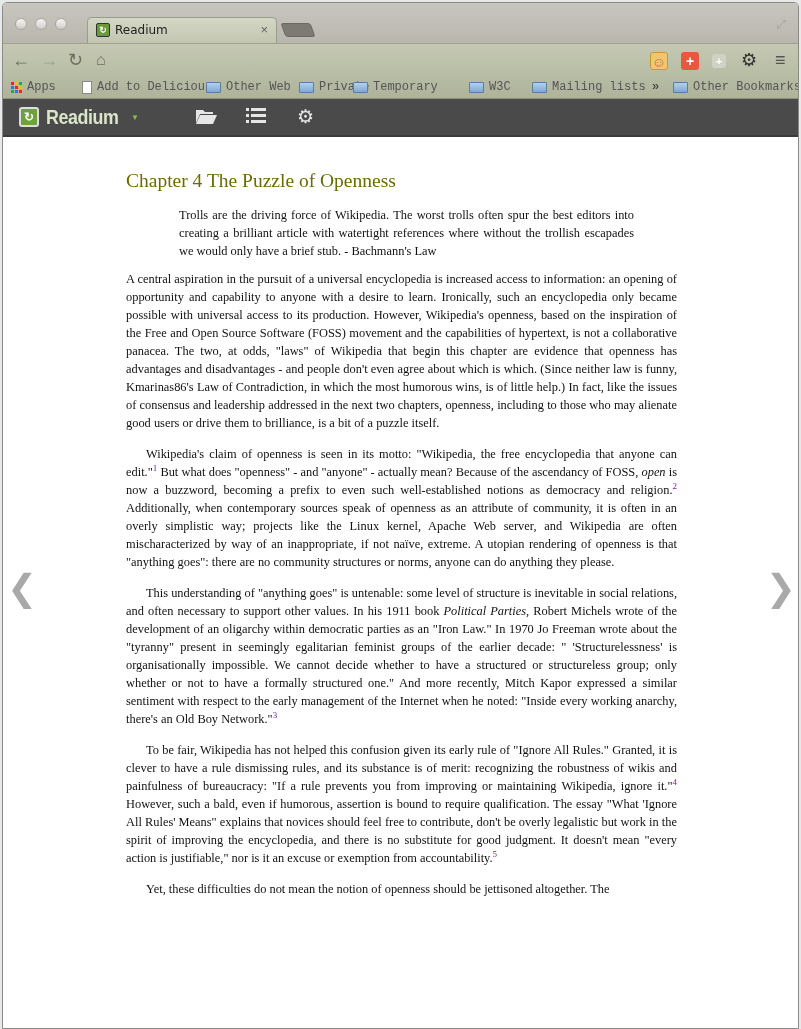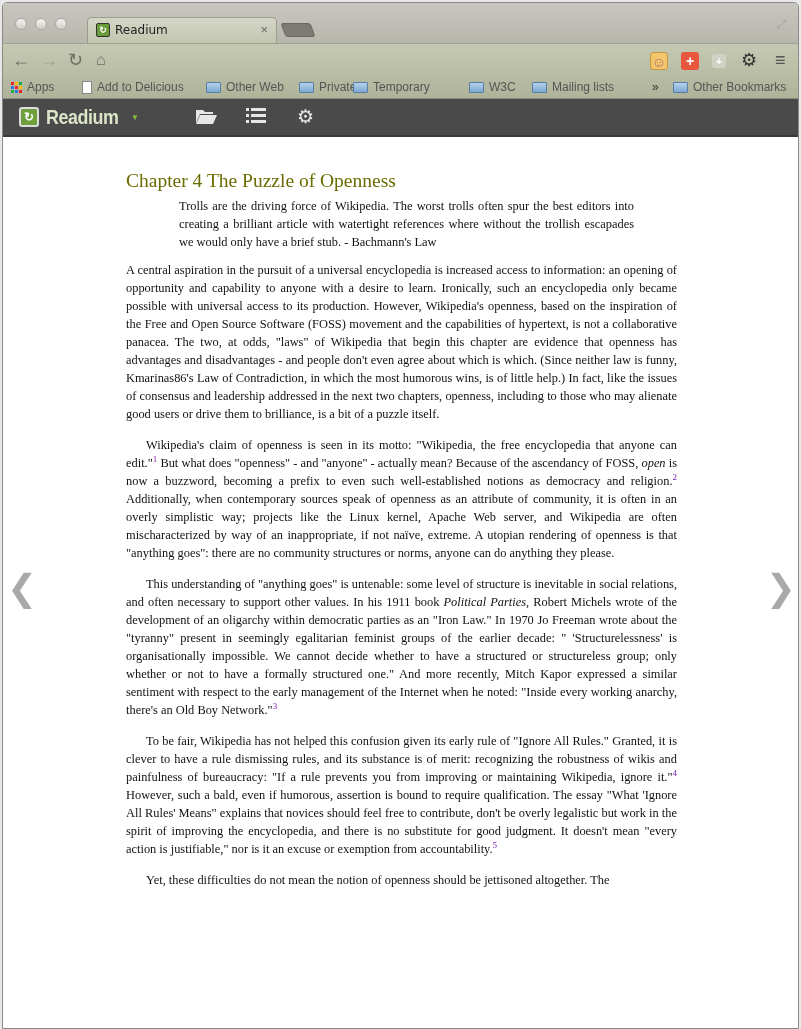--- a/index.html
+++ b/index.html
@@ -22,38 +22,38 @@
   .toolbar { position: absolute; left: 0; top: 40px; width: 100%; height 34px; height: 34px; background: linear-gradient(#c5c9b3, #b7bca4); border-top: 1px solid #9fa38e; }
   .nav-btn { position: absolute; top: 6px; font-size: 18px; color: #6d6f63; line-height: 20px; cursor: pointer; }
   .omnibox { position: absolute; left: 121px; top: 4px; width: 518px; height: 26px; background: #fff; border: 1px solid #9c9e90; border-radius: 4px; }
   .page-icon { position: absolute; left: 7px; top: 4px; width: 11px; height: 15px; border: 1px solid #777; background: #fff; border-radius: 1px; }
   .url { position: absolute; left: 26px; top: 3px; font-family: "DejaVu Sans", sans-serif; font-size: 15px; color: #333; white-space: nowrap; letter-spacing: 0.2px; }
   .omni-icon { position: absolute; top: 3px; font-size: 15px; color: #777; }
   .ext { position: absolute; top: 8px; width: 18px; height: 18px; border-radius: 3px; text-align: center; font-size: 14px; line-height: 18px; font-weight: bold; color: #fff; }
 
   
   .bookmarks { position: absolute; left: 0; top: 74px; width: 100%; height: 22px; background: linear-gradient(#b6bba3, #aeb39a); border-bottom: 1px solid #8e917f; }
-  .bm { position: absolute; top: 3px; font-family: Liberation Sans, sans-serif; font-size: 12px; color: #555; white-space: nowrap; display: flex; align-items: center; gap: 5px; cursor: pointer; }
+  .bm { position: absolute; top: 3px; font-family: Liberation Mono, monospace; font-size: 12px; color: #555; white-space: nowrap; display: flex; align-items: center; gap: 5px; cursor: pointer; }
   .folder { display: inline-block; width: 15px; height: 11px; background: linear-gradient(#b3d0ec, #7fa9d1); border: 1px solid #577ea6; border-radius: 1px; }
   .doc { display: inline-block; width: 10px; height: 13px; background: #fff; border: 1px solid #888; }
   .apps-grid { display: inline-grid; grid-template-columns: repeat(3, 3px); gap: 1px; }
   .apps-grid span { width: 3px; height: 3px; display: block; }
 
   
   .readium-bar { position: absolute; left: 0; top: 96px; width: 100%; height: 38px; background: #4a4a4a; border-bottom: 2px solid #3a3a3a; }
   .r-logo-icon { position: absolute; left: 16px; top: 8px; width: 20px; height: 20px; background: #6ea13c; border: 2px solid #ddd; border-radius: 3px; color: #fff; font-size: 12px; text-align: center; line-height: 16px; font-weight: bold; }
   .r-logo-text { position: absolute; left: 43px; top: 6px; font-family: "Liberation Sans", sans-serif; font-weight: bold; font-size: 21px; color: #dbe5c8; letter-spacing: -0.5px; transform: scaleX(0.85); transform-origin: left; }
   .r-caret { position: absolute; left: 128px; top: 14px; font-size: 8px; color: #8ac13c; }
   .r-btn { position: absolute; top: 8px; font-size: 19px; color: #e6e6e6; cursor: pointer; line-height: 20px; }
 
   
   .reader { position: absolute; left: 0; top: 136px; width: 100%; height: 891px; background: #fff; }
   .arrow { position: absolute; top: 428px; font-size: 36px; color: #a9a9a9; font-family: "DejaVu Sans", sans-serif; font-weight: bold; cursor: pointer; }
   .content { position: absolute; left: 123px; top: 30px; width: 551px; font-family: "Liberation Serif", serif; color: #111; font-size: 12.4px; line-height: 18px; text-align: justify; }
-  .chapter-title { font-size: 19.5px; color: #6b6b00; font-weight: normal; text-align: left; margin-bottom: 4px; line-height: 24px; }
+  .chapter-title { font-size: 19.5px; color: #6b6b00; font-weight: normal; text-align: left; margin-bottom: 13px; line-height: 24px; }
   .epigraph { margin: 0 43px 12px 53px; }
   .para { margin-bottom: 13px; }
   .para.indent { text-indent: 20px; }
   sup { color: #7a1fa8; font-size: 9px; vertical-align: 5px; line-height: 0; }
 </style>
 </head>
 <body>
 
 <div class="window">
 

